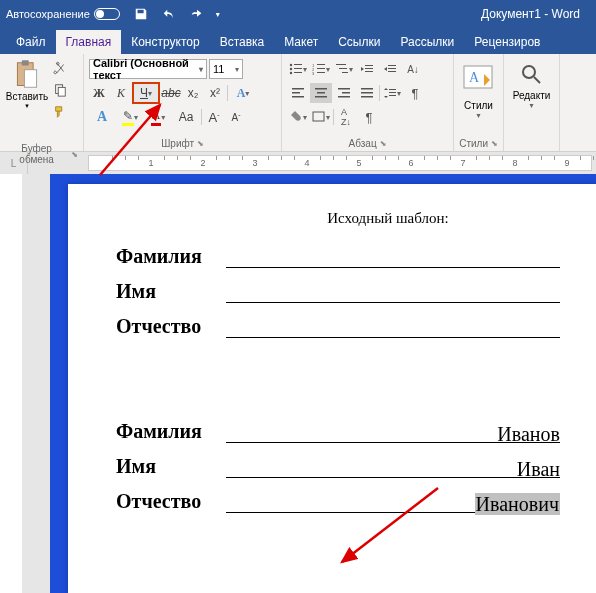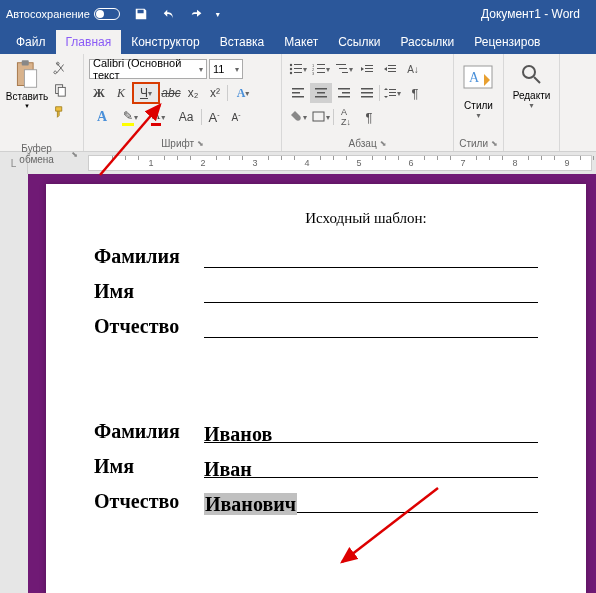--- a/index.html
+++ b/index.html
@@ -8,35 +8,35 @@
   .titlebar { background: #2b579a; color: #fff; height: 28px; display: flex; align-items: center; padding: 0 6px; }
   .titlebar .autosave { display: flex; align-items: center; gap: 4px; font-size: 11px; }
   .toggle { width: 26px; height: 12px; border: 1px solid #fff; border-radius: 6px; position: relative; }
   .toggle::after { content: ""; position: absolute; width: 8px; height: 8px; background: #fff; border-radius: 50%; top: 1px; left: 1px; }
   .qat { display: flex; align-items: center; gap: 10px; margin-left: 12px; }
   .qat svg { fill: #fff; }
   .doc-title { margin-left: auto; margin-right: 10px; font-size: 12px; }
   
   .tabs { display: flex; background: #2b579a; color: #fff; height: 26px; align-items: flex-end; padding-left: 6px; }
   .tab { padding: 5px 10px; font-size: 12px; cursor: pointer; }
-  .tab.active { background: #f3f2f1; color: #8b5cf6; }
+  .tab.active { background: #f3f2f1; color: #4c1d95; }
   
   .ribbon { background: #f3f2f1; border-bottom: 1px solid #d0d0d0; height: 98px; display: flex; }
   .group { border-right: 1px solid #d8d8d8; padding: 3px 5px 0 5px; display: flex; flex-direction: column; position: relative; }
   .group-label { font-size: 10px; color: #666; text-align: center; margin-top: auto; padding: 2px 0; display: flex; align-items: center; justify-content: center; gap: 3px; }
   .group-label .dlg { font-size: 8px; color: #888; }
   
   .clipboard-big { display: flex; gap: 2px; }
   .paste-btn { width: 44px; display: flex; flex-direction: column; align-items: center; padding-top: 2px; font-size: 10px; }
   .clip-icon { width: 28px; height: 32px; }
   .clip-side { display: flex; flex-direction: column; gap: 4px; padding-top: 2px; }
   .sml-btn { width: 18px; height: 18px; display: flex; align-items: center; justify-content: center; }
   
   .font-group .row { display: flex; align-items: center; gap: 2px; height: 24px; }
-  .font-combo { width: 118px; height: 20px; border: 1px solid #aaa; background: #fff; font-size: 11px; padding: 1px 3px; display: flex; align-items: center; justify-content: space-between; }
+  .font-combo { width: 118px; height: 20px; border: 1px solid #aaa; background: #fff; font-size: 11px; padding: 1px 3px; display: flex; align-items: center; justify-content: space-between; font-weight: bold; }
   .size-combo { width: 34px; height: 20px; border: 1px solid #aaa; background: #fff; font-size: 11px; padding: 1px 3px; display: flex; align-items: center; justify-content: space-between; }
   .dd { font-size: 8px; color: #666; }
   .fbtn { width: 20px; height: 20px; display: flex; align-items: center; justify-content: center; font-size: 12px; color: #444; position: relative; }
   .fbtn.wide { width: 26px; }
   .fbtn.bold { font-weight: bold; font-family: "Times New Roman", serif; }
   .fbtn.italic { font-style: italic; font-family: "Times New Roman", serif; }
   .highlighted-red { outline: 2px solid #d83b01; outline-offset: -1px; background: #e8e8e8; }
   
   .para-group .row { display: flex; align-items: center; gap: 1px; height: 24px; }
   .pbtn { width: 22px; height: 20px; display: flex; align-items: center; justify-content: center; color: #555; }
@@ -45,29 +45,29 @@
   .styles-group { width: 50px; align-items: center; }
   .styles-icon { width: 34px; height: 36px; margin-top: 4px; }
   .edit-group { width: 56px; align-items: center; }
   
   .ruler-area { background: #e6e6e6; height: 22px; display: flex; }
   .ruler-corner { width: 28px; height: 22px; background: #e6e6e6; border-right: 1px solid #ccc; display:flex; align-items:center; justify-content:center; color:#888; font-size:10px;}
   .ruler { flex: 1; position: relative; background: #fff; margin: 3px 4px 3px 60px; height: 16px; border: 1px solid #ccc; }
   .ruler .tick { position: absolute; top: 0; width: 1px; height: 4px; background: #999; }
   .ruler .num { position: absolute; top: 2px; font-size: 9px; color: #666; transform: translateX(-50%); }
   
-  .workspace { display: flex; background: #701a75; height: 419px; }
+  .workspace { display: flex; background: #1d4ed8; height: 419px; margin-left: 22px; }
   .vruler { width: 28px; background: #e6e6e6; }
   .page-wrap { flex: 1; padding: 10px 0 0 18px; overflow: hidden; }
   .page { background: #fff; width: 540px; min-height: 480px; box-shadow: 0 0 6px rgba(0,0,0,0.25); padding: 26px 48px 30px 48px; position: relative; }
   
   .section-title { font-family: "Times New Roman", serif; font-size: 15px; text-align: center; margin: 0 0 18px 100px; }
   .form-row { display: flex; align-items: flex-end; margin-bottom: 12px; font-family: "Times New Roman", serif; font-size: 20px; }
   .form-label { font-weight: bold; width: 110px; }
-  .form-line { flex: 1; border-bottom: 1px solid #000; height: 20px; text-align: left; padding-bottom: 17px; font-weight: bold; }
+  .form-line { flex: 1; border-bottom: 1px solid #000; height: 20px; text-align: right; padding-bottom: 17px; }
   .selected-text { background: #c0c0c0; padding: 0 1px; }
   
   .arrow-red { position: absolute; pointer-events: none; }
 </style>
 </head>
 <body>
 
 <div class="titlebar">
   <div class="autosave">
     <span>Автосохранение</span>

